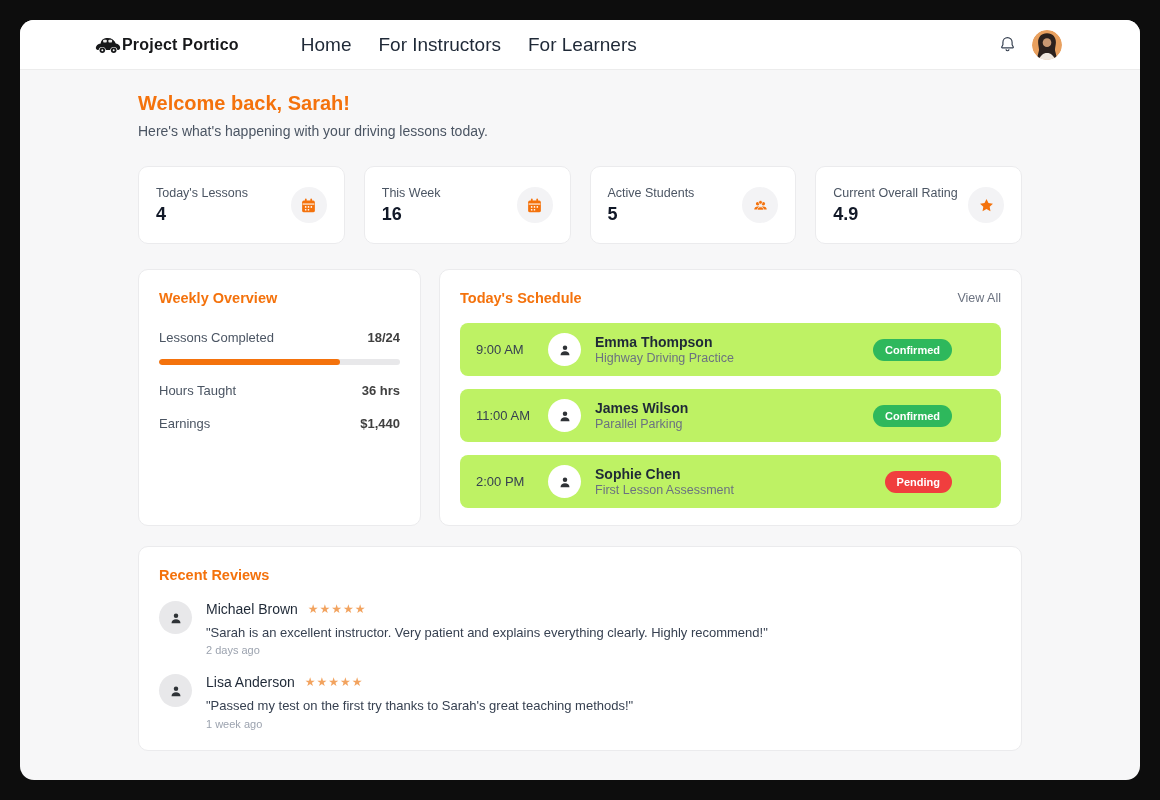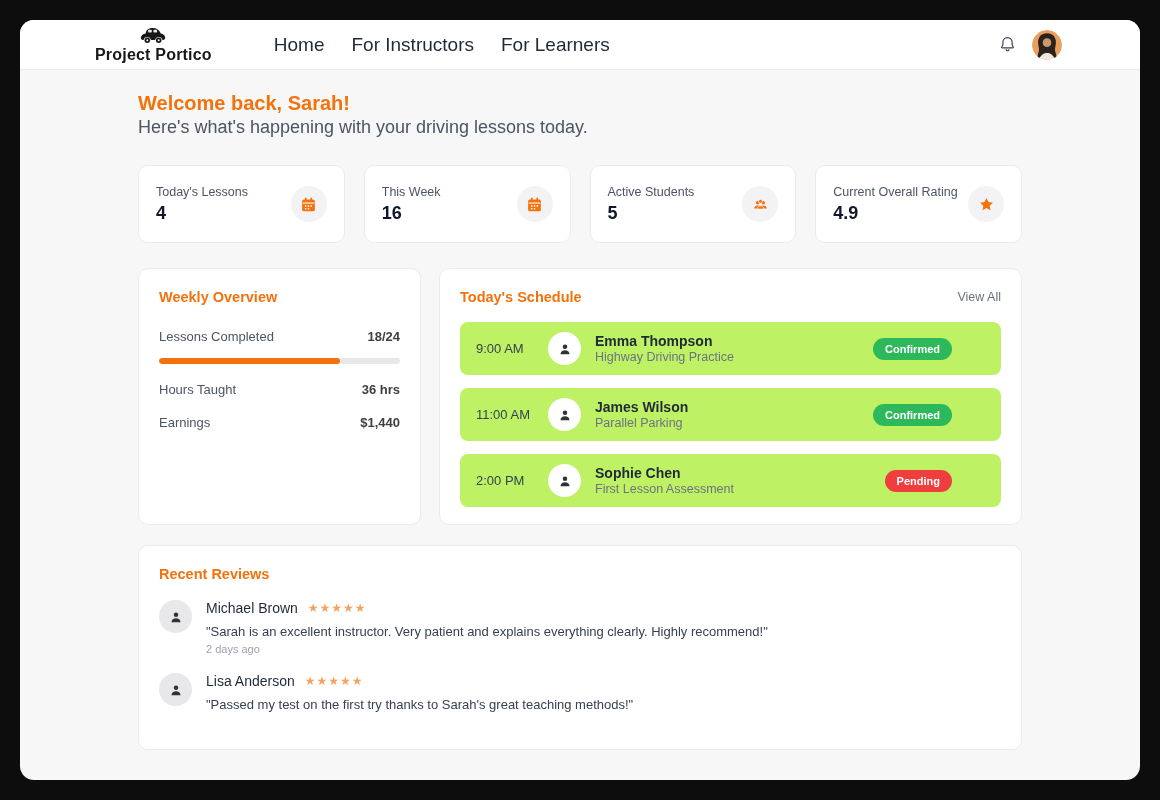--- a/index.html
+++ b/index.html
@@ -11,35 +11,35 @@
   }
   .window {
     position:absolute; left:20px; top:20px; width:1120px; height:760px;
     background:#f7f7f8; border-radius:14px; overflow:hidden;
   }
   
   .header {
     height:50px; background:#ffffff; border-bottom:1px solid #ececec;
     display:flex; align-items:center; padding:0 78px 0 75px;
   }
-  .logo { display:flex; align-items:center; gap:1px; cursor:pointer;flex-direction:column; }
+  .logo { display:flex; align-items:center; gap:1px; cursor:pointer; }
   .logo svg { width:26px; height:20px; display:block; }
   .logo-text { font-size:16px; font-weight:700; color:#17181a; letter-spacing:.2px; }
   .nav { display:flex; align-items:center; gap:27px; margin-left:62px; }
   .nav-item { font-size:19px; font-weight:500; color:#1f2937; cursor:pointer; }
   .header-spacer { flex:1; }
   .bell { width:22px; height:22px; cursor:pointer; margin-right:14px; display:flex; align-items:center; justify-content:center; }
   .avatar { width:30px; height:30px; border-radius:50%; overflow:hidden; cursor:pointer; }
   .avatar svg { width:100%; height:100%; display:block; }
 
   
   .page { padding:22px 0 0 0; }
   .container { width:884px; margin:0 auto; }
   .welcome-title { font-size:20px; font-weight:700; color:#f4720c; }
-  .welcome-sub { font-size:18px; color:#4b5563; margin-top:2px; }
+  .welcome-sub { font-size:14px; color:#4b5563; margin-top:8px; }
 
   
   .stats-row { display:grid; grid-template-columns:repeat(4,1fr); gap:19px; margin-top:27px; }
   .stat-card {
     background:#fff; border:1px solid #ebebed; border-radius:10px;
     padding:15px 17px; height:78px; display:flex; justify-content:space-between; align-items:center;
   }
   .stat-label { font-size:12.5px; color:#4b5563; }
   .stat-value { font-size:18px; font-weight:600; color:#111827; margin-top:4px; }
   .stat-icon-circle {
@@ -327,19 +327,20 @@
               <circle cx="12" cy="9" r="3" fill="#2f3337"></circle>
               <path d="M6 19c0-3.3 2.7-5.2 6-5.2s6 1.9 6 5.2z" fill="#2f3337"></path>
             </svg>
           </span>
           <div>
             <div class="review-name-row">
               <span class="review-name">Lisa Anderson</span>
               <span class="review-stars">★★★★★</span>
             </div>
             <div class="review-text">"Passed my test on the first try thanks to Sarah's great teaching methods!"</div>
+            <div class="review-time">1 week ago</div>
           </div>
         </div>
       </div>
 
     </div>
   </div>
 </div>
 
 </body></html>

